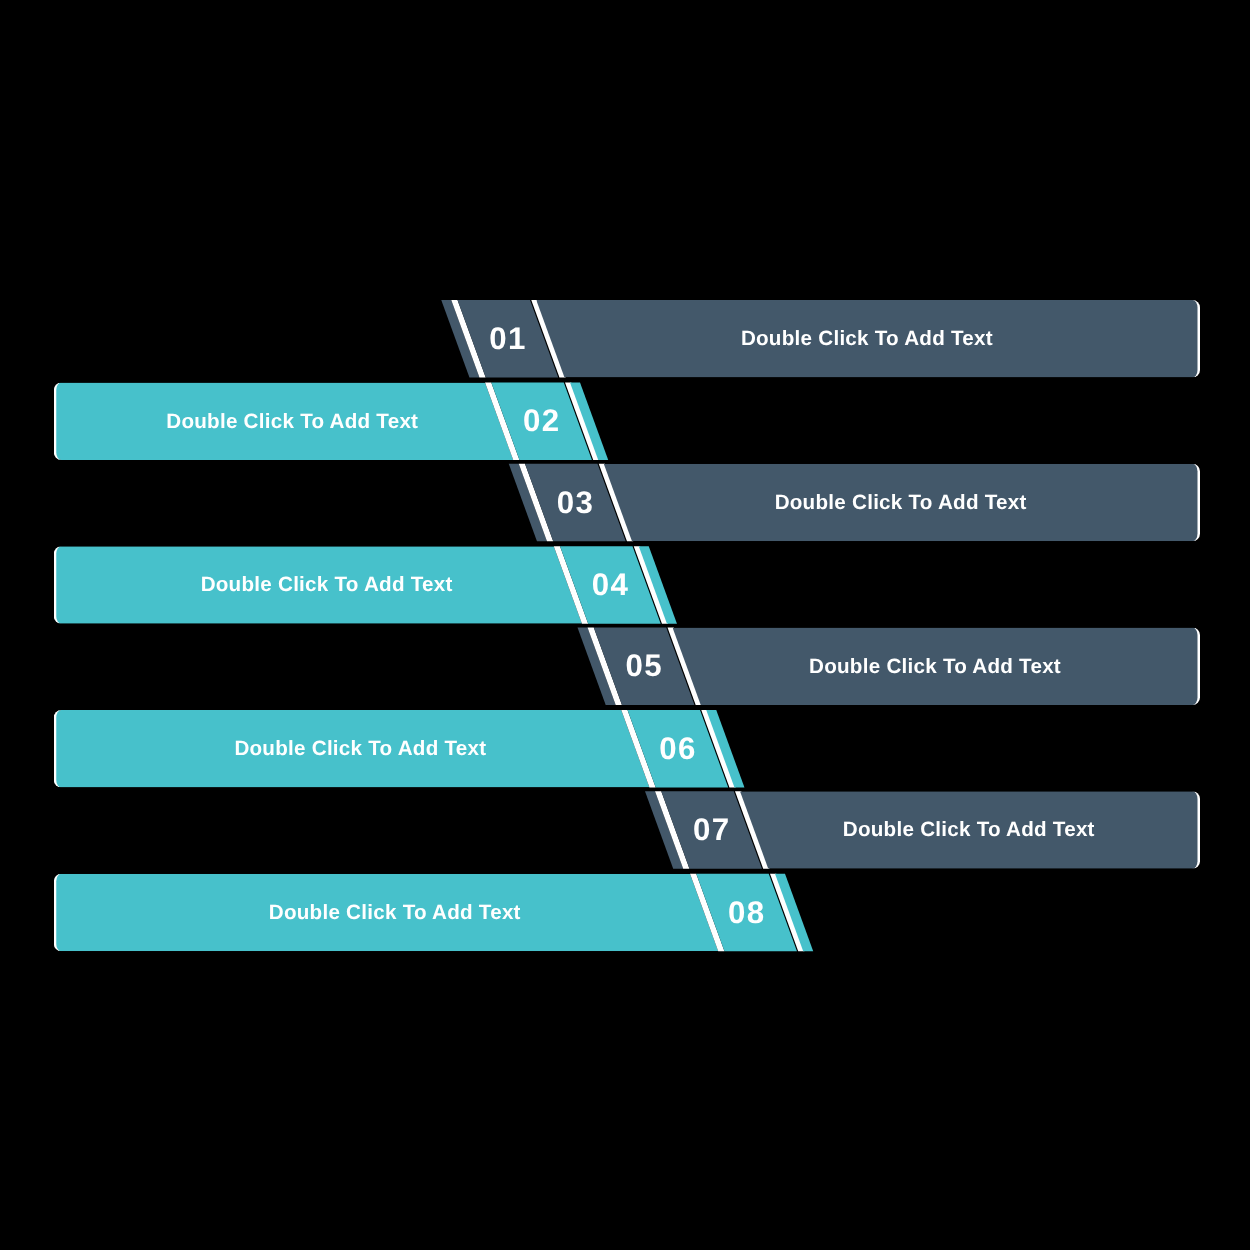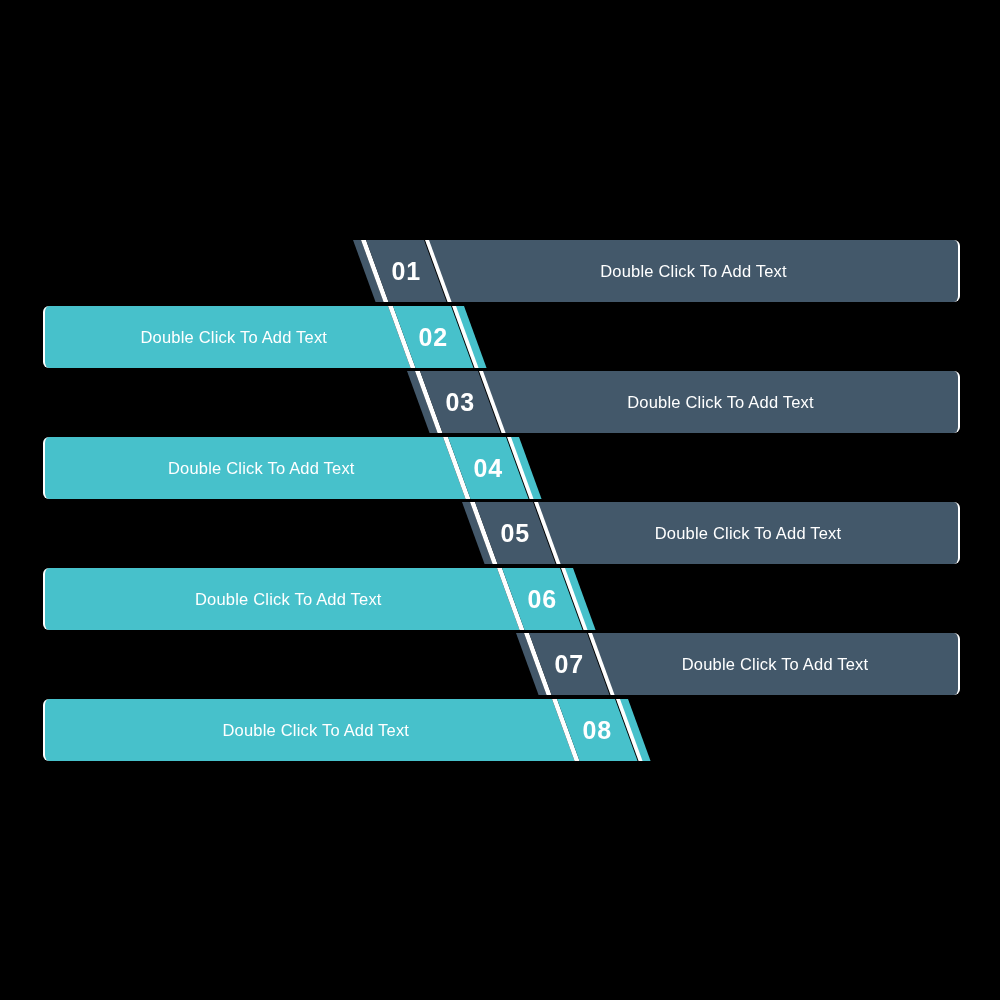--- a/index.html
+++ b/index.html
@@ -77,21 +77,21 @@
     left: 43px;
     width: calc(var(--x0) - 25.4px);
     border-left: 2px solid #ffffff;
     border-radius: 6px 0 0 6px;
     clip-path: polygon(0 0, calc(100% - 22.6px) 0, 100% 100%, 0 100%);
     padding-left: 12px;
   }
   .bar-label {
     color: #ffffff;
     font-size: 16.5px;
-    font-weight: normal;
+    font-weight: bold;
     letter-spacing: 0.2px;
     white-space: nowrap;
   }
   .fill-dark { background: #43586A; }
   .fill-teal { background: #47C1CB; }
 </style>
 </head>
 <body>
 
 <div id="canvas">

